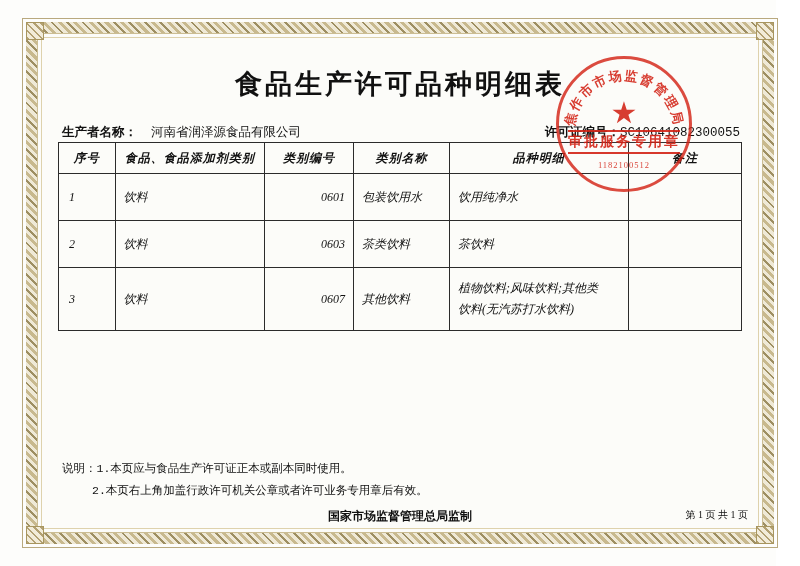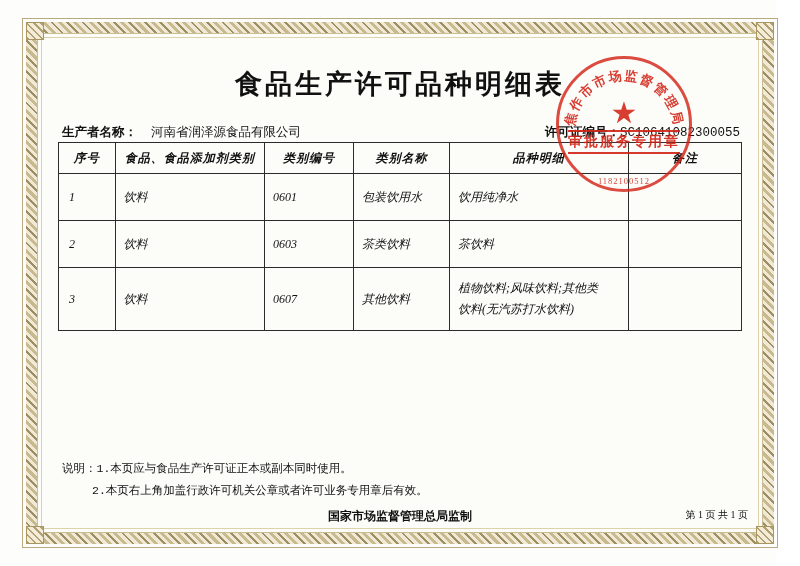--- a/index.html
+++ b/index.html
@@ -127,21 +127,21 @@
     text-align: center;
     font-weight: bold;
     letter-spacing: 1px;
   }
   table.grid tbody td {
     height: 46px;
     text-align: left;
   }
   table.grid tbody td.c-no     { width: 42px;  text-align: left; padding-left: 10px; }
   table.grid tbody td.c-cat    { width: 150px; margin-left: 37px; }
-  table.grid tbody td.c-code   { width: 80px;  }
+  table.grid tbody td.c-code   { width: 80px; text-align: right;  }
   table.grid tbody td.c-name   { width: 90px;  }
   table.grid tbody td.c-detail { width: 186px; }
   table.grid tbody td.c-remark { width: 110px; }
   table.grid tbody tr.tall td  { height: 62px; }
   .detail-line { display: block; line-height: 1.75; }
 
   .notes {
     position: absolute;
     left: 14px;
     top: 414px;
@@ -224,21 +224,20 @@
   .seal-code {
     position: absolute;
     left: 50%;
     top: 104px;
     transform: translateX(-50%);
     color: #d32316;
     font-size: 8.5px;
     letter-spacing: 1px;
     opacity: 0.85;
     white-space: nowrap;
-    margin-top: 16px;
   }
   .seal-arc-text {
     fill: #d32316;
     font-size: 13px;
     font-weight: bold;
     letter-spacing: 2px;
     font-family: "Liberation Serif", "DejaVu Serif", serif;
     opacity: 0.88;
   }
 </style>

